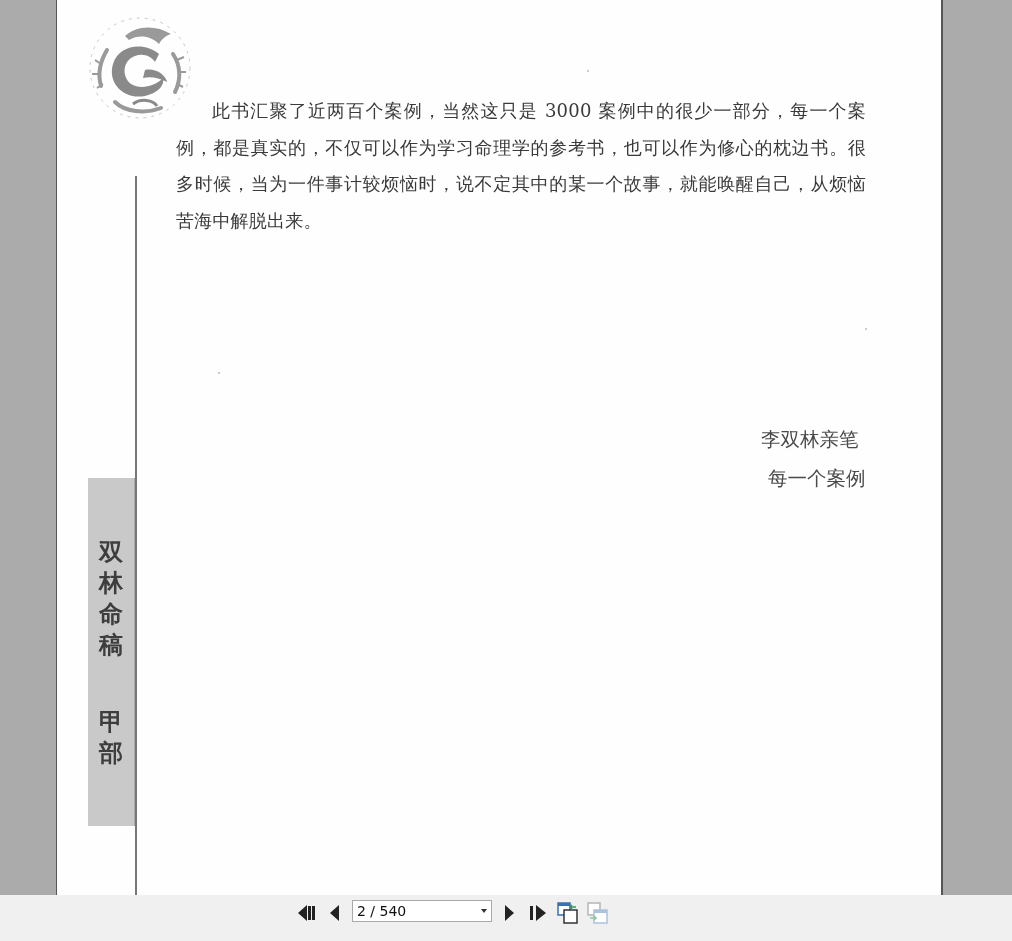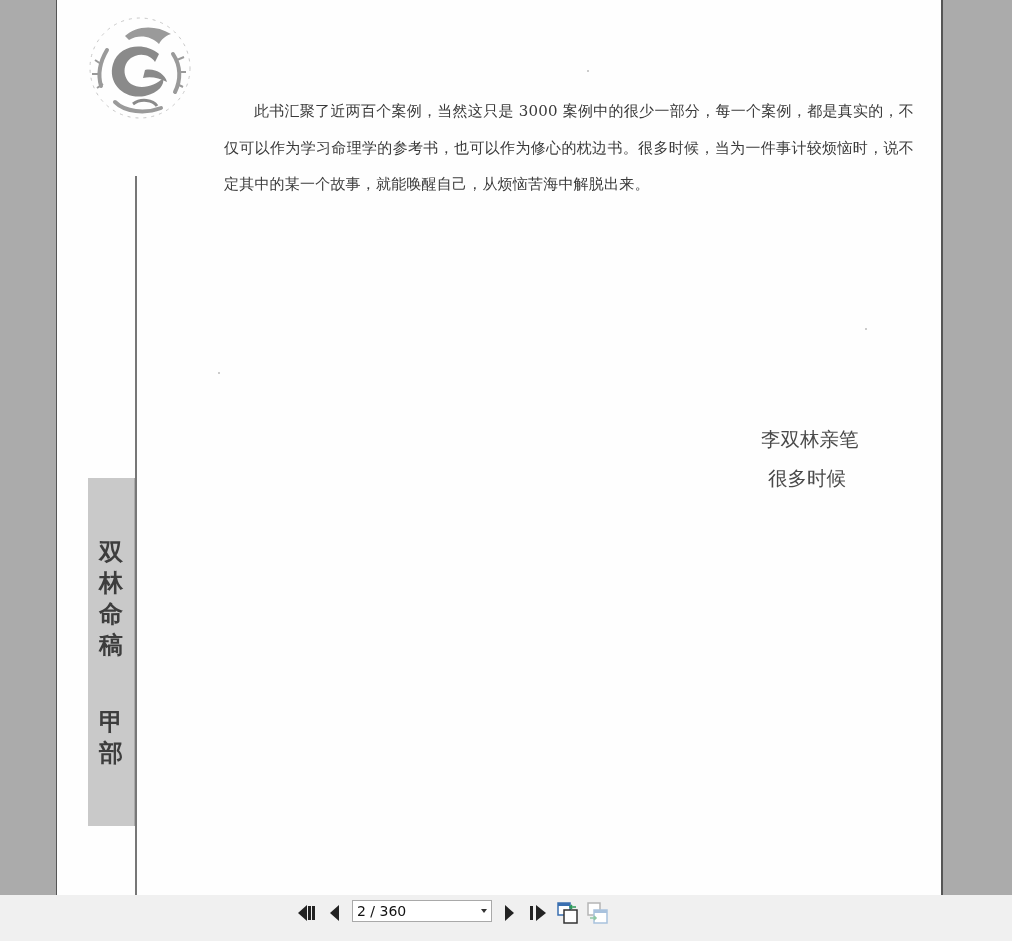--- a/index.html
+++ b/index.html
@@ -23,22 +23,22 @@
     background:#c9c9c9;
     border-right:1px solid #aaa;
   }
   .spine-text {
     position:absolute; left:0; width:46px; text-align:center;
     font-family:"DejaVu Serif",serif; font-weight:bold; font-size:24px; line-height:31px;
     color:#3d3d3d;
   }
   .body-text {
     position:absolute; left:119px; top:95px; width:690px;
-    font-size:15px; line-height:36.5px; color:#3a3a3a;
-    text-align:justify; letter-spacing:0.2px;margin-left:48px;
+    font-size:18px; line-height:36.5px; color:#3a3a3a;
+    text-align:justify; letter-spacing:0.2px;
   }
   .body-text p { margin:0; text-indent:2em; }
   .sign {
     position:absolute; font-size:19.5px; color:#4a4a4a; line-height:36px;
   }
   .toolbar {
     position:absolute; left:0; top:895px; width:1012px; height:46px;
     background:#f0f0f0;
   }
   .tb-btn { position:absolute; top:7px; width:22px; height:22px; display:flex; align-items:center; justify-content:center; cursor:pointer; }
@@ -81,21 +81,21 @@
         <div>甲</div>
         <div>部</div>
       </div>
     </div>
 
     <div class="body-text">
       <p>此书汇聚了近两百个案例，当然这只是 3000 案例中的很少一部分，每一个案例，都是真实的，不仅可以作为学习命理学的参考书，也可以作为修心的枕边书。很多时候，当为一件事计较烦恼时，说不定其中的某一个故事，就能唤醒自己，从烦恼苦海中解脱出来。</p>
     </div>
 
     <div class="sign" style="left:704px; top:424px;">李双林亲笔</div>
-    <div class="sign" style="left:711px; top:463px;">很多时候</div>
+    <div class="sign" style="left:711px; top:463px;">每一个案例</div>
 
     <div class="speck" style="left:530px; top:72px;"></div>
     <div class="speck" style="left:161px; top:374px;"></div>
     <div class="speck" style="left:808px; top:330px;"></div>
   </div>
 </div>
 
 <div class="toolbar">
   <div class="tb-btn" style="left:296px;">
     <svg width="20" height="18" viewBox="0 0 20 18">
@@ -103,21 +103,21 @@
         <rect x="11" y="2" width="3" height="14" fill="#222"></rect>
         <rect x="15" y="2" width="3" height="14" fill="#222"></rect>
     </svg>
   </div>
   <div class="tb-btn" style="left:324px;">
     <svg width="14" height="18" viewBox="0 0 14 18">
       <polygon points="11,1 2,9 11,17" fill="#222"></polygon>
     </svg>
   </div>
   <div class="page-select">
-    <span>2 / 360</span>
+    <span>2 / 540</span>
     <span class="caret"></span>
   </div>
   <div class="tb-btn" style="left:498px;">
     <svg width="14" height="18" viewBox="0 0 14 18">
       <polygon points="3,1 12,9 3,17" fill="#222"></polygon>
     </svg>
   </div>
   <div class="tb-btn" style="left:527px;">
     <svg width="20" height="18" viewBox="0 0 20 18">
       <rect x="2" y="2" width="3" height="14" fill="#222"></rect>

